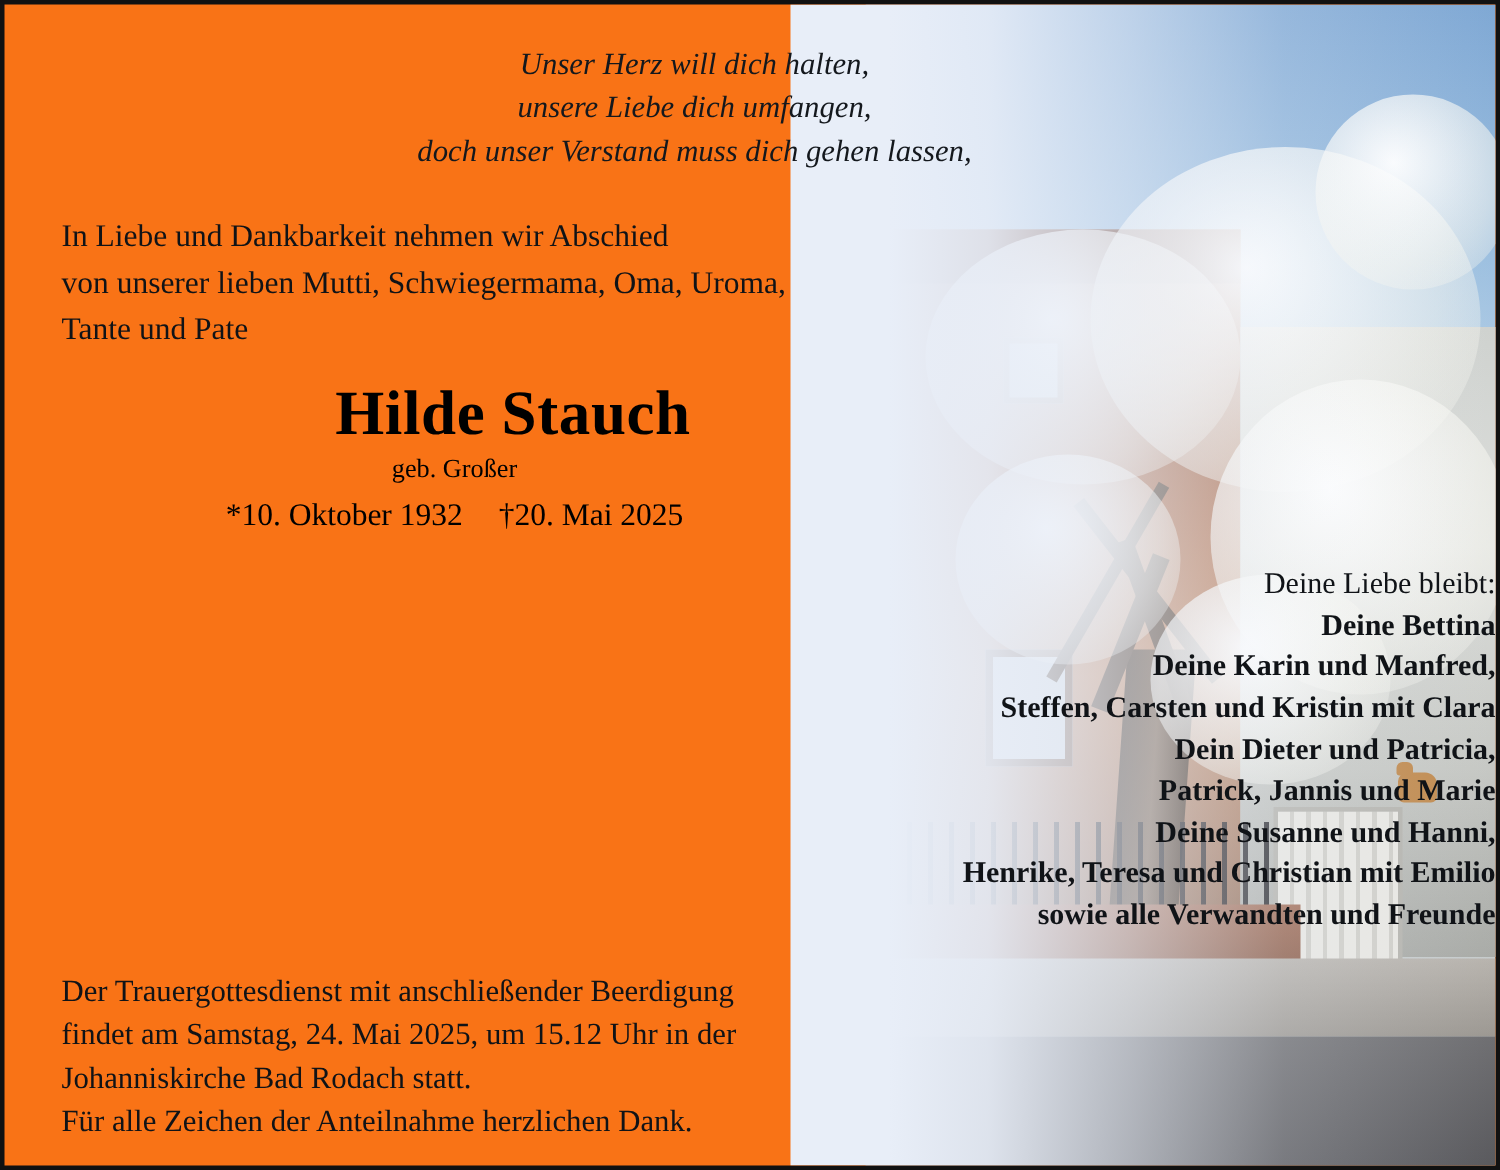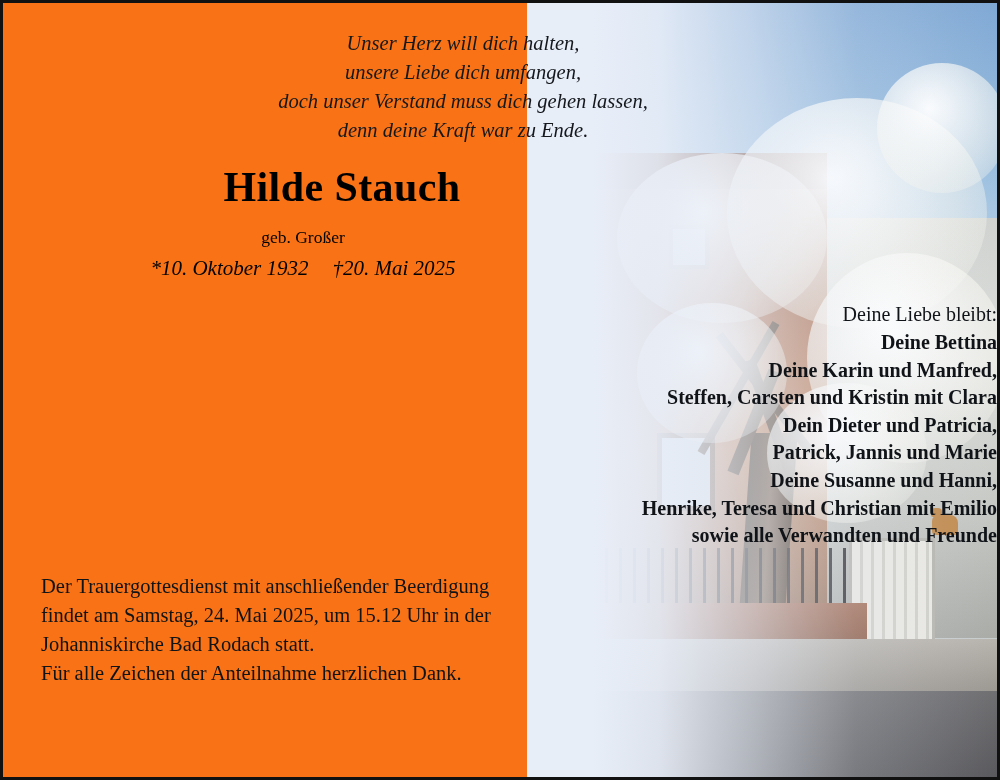--- a/index.html
+++ b/index.html
@@ -200,28 +200,27 @@
     margin-top: 18px;
     font-size: 42px;
     font-weight: bold;
     letter-spacing: 0.4px;
     padding-left: 39px;
   }
   .born-name {
     text-align: center;
     width: 600px;
     font-size: 17.5px;
-    margin-top: 16px;
+    margin-top: 2px;
   }
   .dates {
     text-align: center;
     width: 600px;
     font-size: 21px;
     margin-top: 8px;
-    font-style: italic;
   }
   .dates .gap {
     display: inline-block;
     width: 24px;
   }
   .family {
     margin-top: 20px;
     font-size: 20px;
     line-height: 1.38;
     text-align: right;
@@ -269,23 +268,27 @@
     <div class="street"></div>
   </div>
   <div class="photo-fade"></div>
 
   <div class="content">
 
     <div class="verse">
       <div>Unser Herz will dich halten,</div>
       <div>unsere Liebe dich umfangen,</div>
       <div>doch unser Verstand muss dich gehen lassen,</div>
-      <div>denn deine Kraft war zu Ende.</div>
-    </div>
-
+    </div>
+
+    <div class="block intro">
+      <div>In Liebe und Dankbarkeit nehmen wir Abschied</div>
+      <div>von unserer lieben Mutti, Schwiegermama, Oma, Uroma,</div>
+      <div>Tante und Pate</div>
+    </div>
 
     <div class="name">Hilde Stauch</div>
     <div class="born-name">geb. Großer</div>
     <div class="dates">
       <span>*10. Oktober 1932</span><span class="gap"></span><span>†20. Mai 2025</span>
     </div>
 
     <div class="block family">
       <div class="lead">Deine Liebe bleibt:</div>
       <div class="bold">Deine Bettina</div>

